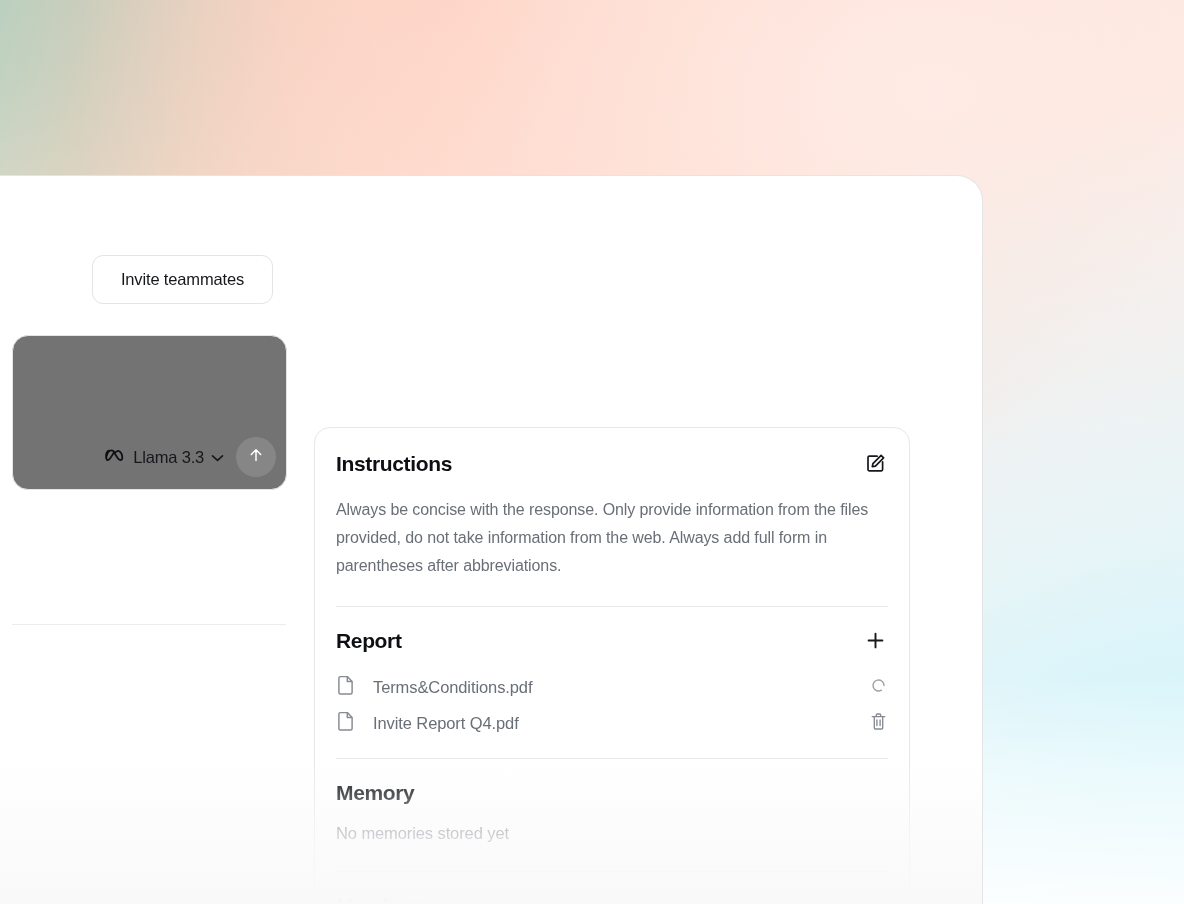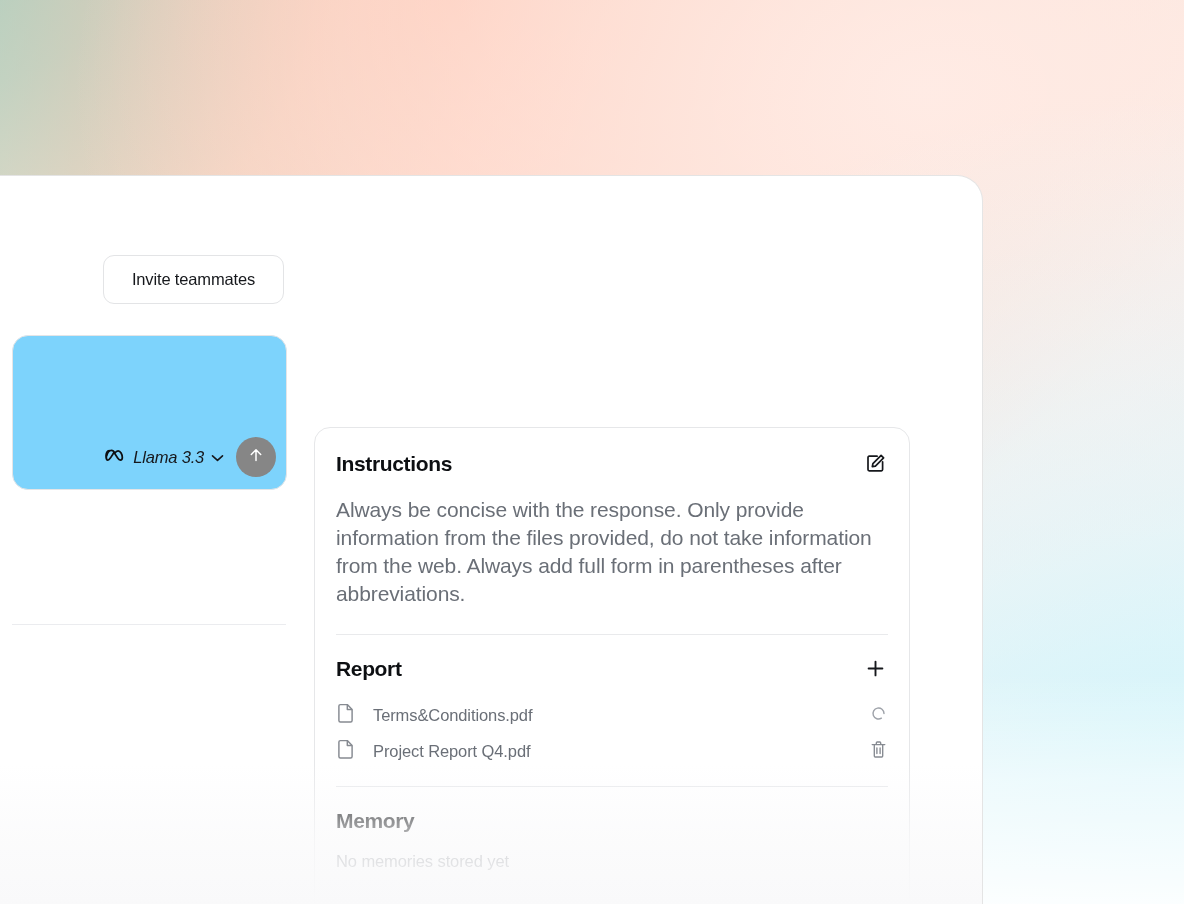--- a/index.html
+++ b/index.html
@@ -56,21 +56,21 @@
   #chat-column {
     position: absolute;
     left: 0;
     top: 0;
     width: 300px;
     height: 729px;
   }
 
   #invite-teammates-button {
     position: absolute;
-    left: 103px;
+    left: 92px;
     top: 79px;
     width: 181px;
     height: 49px;
     background: #ffffff;
     border: 1px solid #e3e4e6;
     border-radius: 11px;
     font-size: 16.5px;
     color: #16181c;
     letter-spacing: -0.15px;
     display: flex;
@@ -78,24 +78,23 @@
     justify-content: center;
     cursor: pointer;
   }
 
   #composer {
     position: absolute;
     left: 12px;
     top: 159px;
     width: 275px;
     height: 155px;
-    background: #7dd3fc;
+    background: #737373;
     border: 1px solid #e4e5e7;
     border-radius: 16px;
-    font-style: italic;
   }
   #composer-footer {
     position: absolute;
     left: 0; right: 10px;
     bottom: 12px;
     height: 40px;
     display: flex;
     align-items: center;
     justify-content: flex-end;
     gap: 10px;
@@ -169,21 +168,21 @@
   }
 
   .section-divider {
     height: 1px;
     background: #e9eaec;
   }
 
   #instructions-section { padding-top: 24px; }
   #instructions-text {
     margin-top: 18px;
-    font-size: 21px;
+    font-size: 16px;
     line-height: 28px;
     color: #6a6f77;
     letter-spacing: -0.1px;
     max-width: 540px;
   }
   #instructions-divider { margin-top: 26px; }
 
   #files-section { padding-top: 22px; }
   #files-list { margin-top: 14px; }
   .file-row {
@@ -309,21 +308,21 @@
           </span>
         </div>
 
         <div class="file-row">
           <span>
             <svg width="19" height="21" viewBox="0 0 19 21" fill="none">
               <path d="M11.3 1.6H4.4c-.8 0-1.5.7-1.5 1.5v14.4c0 .8.7 1.5 1.5 1.5h10.2c.8 0 1.5-.7 1.5-1.5V6.4l-4.8-4.8z" stroke="#868a91" stroke-width="1.45" stroke-linejoin="round"></path>
               <path d="M11.3 1.6v4.8h4.8" stroke="#868a91" stroke-width="1.45" stroke-linejoin="round"></path>
             </svg>
           </span>
-          <span class="file-name">Project Report Q4.pdf</span>
+          <span class="file-name">Invite Report Q4.pdf</span>
           <span class="file-status">
             <span>
               <svg width="17" height="19" viewBox="0 0 17 19" fill="none">
                 <path d="M2.2 4.6h12.6M6.3 4.6V2.9c0-.5.4-.9.9-.9h2.6c.5 0 .9.4.9.9v1.7M12.7 4.6v11.5c0 .5-.4.9-.9.9H5.2c-.5 0-.9-.4-.9-.9V4.6" stroke="#868a91" stroke-width="1.35" stroke-linecap="round" stroke-linejoin="round"></path>
                 <path d="M6.9 8v5.6M10.1 8v5.6" stroke="#868a91" stroke-width="1.35" stroke-linecap="round"></path>
               </svg>
             </span>
           </span>
         </div>
 

